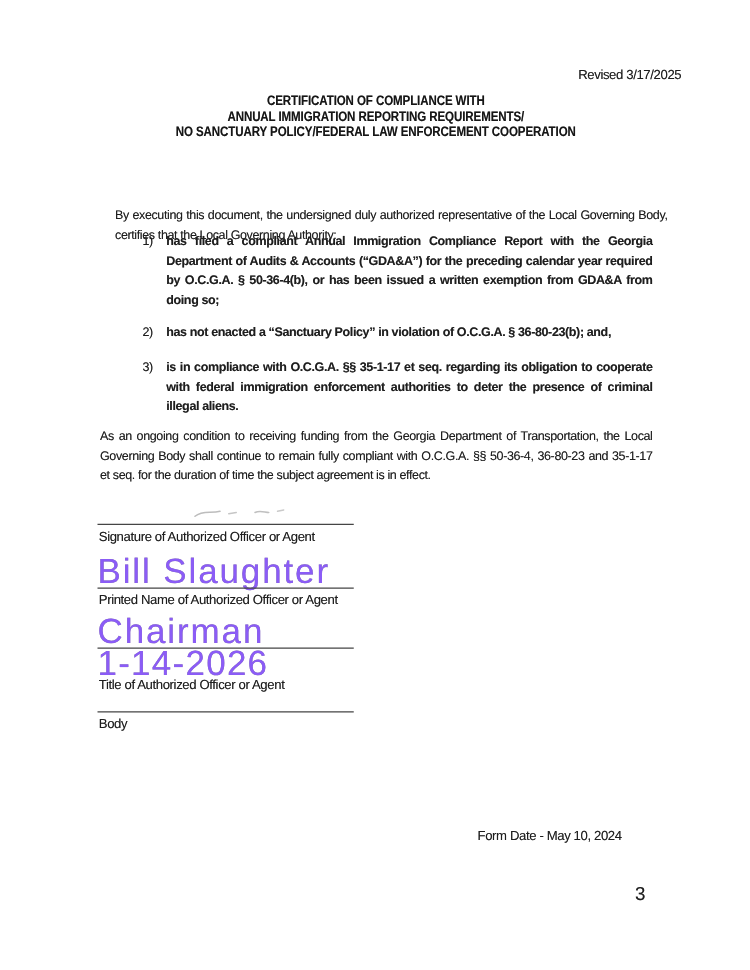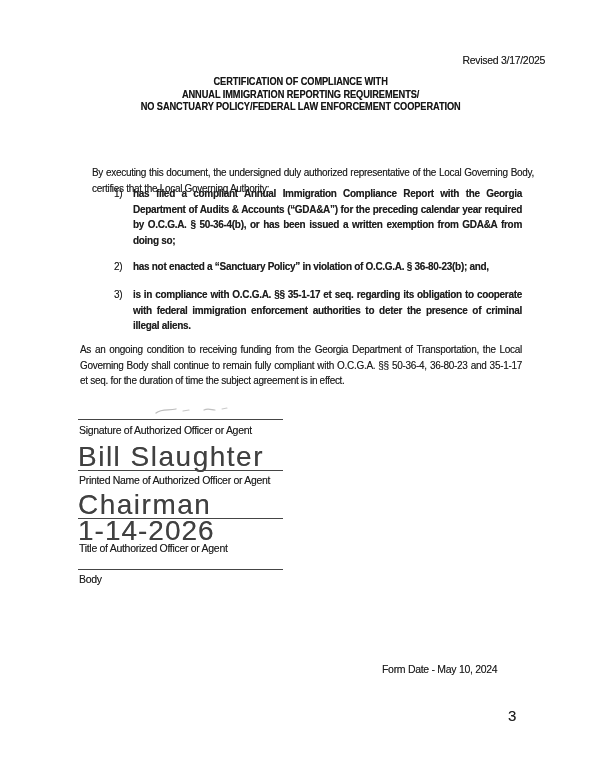--- a/index.html
+++ b/index.html
@@ -55,21 +55,21 @@
     position:absolute; left:79px;
     font-size:10.5px; letter-spacing:-0.3px;
   }
   #siglabel1 { top:424px; }
   #siglabel2 { top:474px; }
   #siglabel3 { top:542px; }
   #siglabel4 { top:573px; }
   .sig-value {
     position:absolute; left:78px;
     font-size:28px; line-height:28px; letter-spacing:1.5px;
-    color:#404040; white-space:nowrap;
+    color:#8b5cf6; white-space:nowrap;
   }
   #printed-name { top:443px; }
   #title-value  { top:491px; }
   #date-value   { top:517px; letter-spacing:1px; }
   .faint-ink { position:absolute; left:152px; top:402px; }
   .form-date {
     position:absolute; top:663px; left:382px;
     font-size:10.5px; letter-spacing:-0.3px;
   }
   .page-number {

